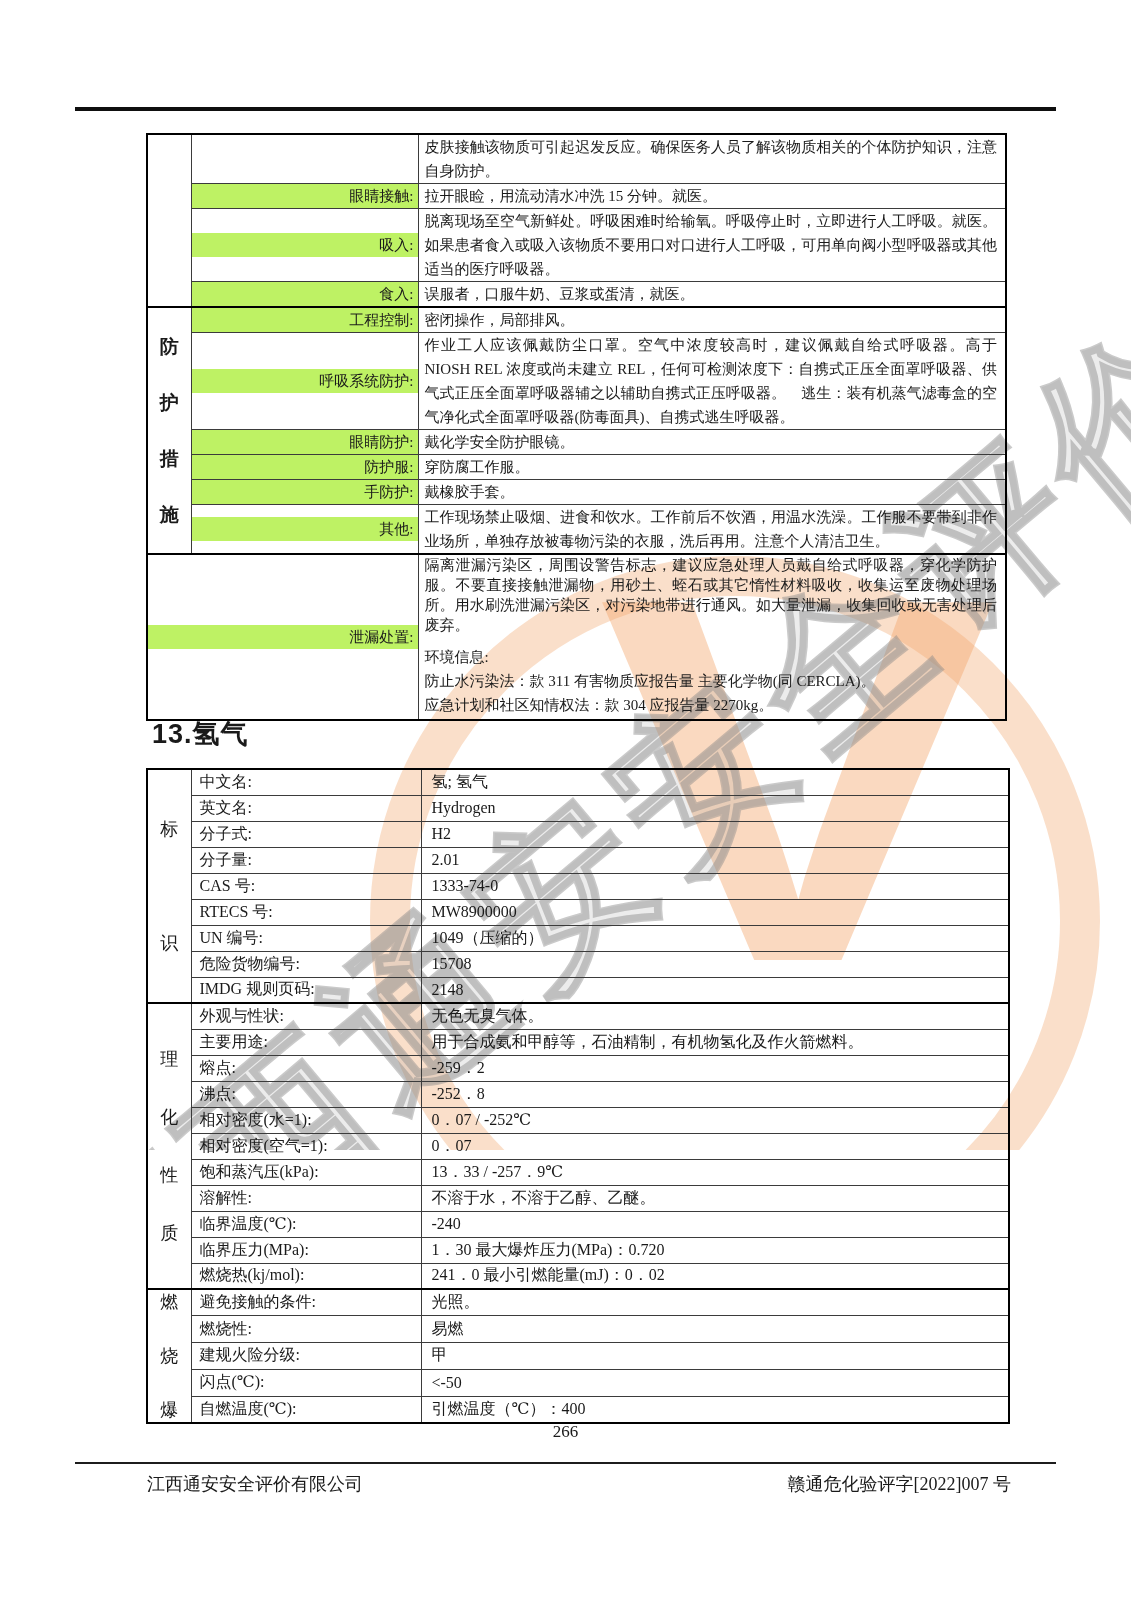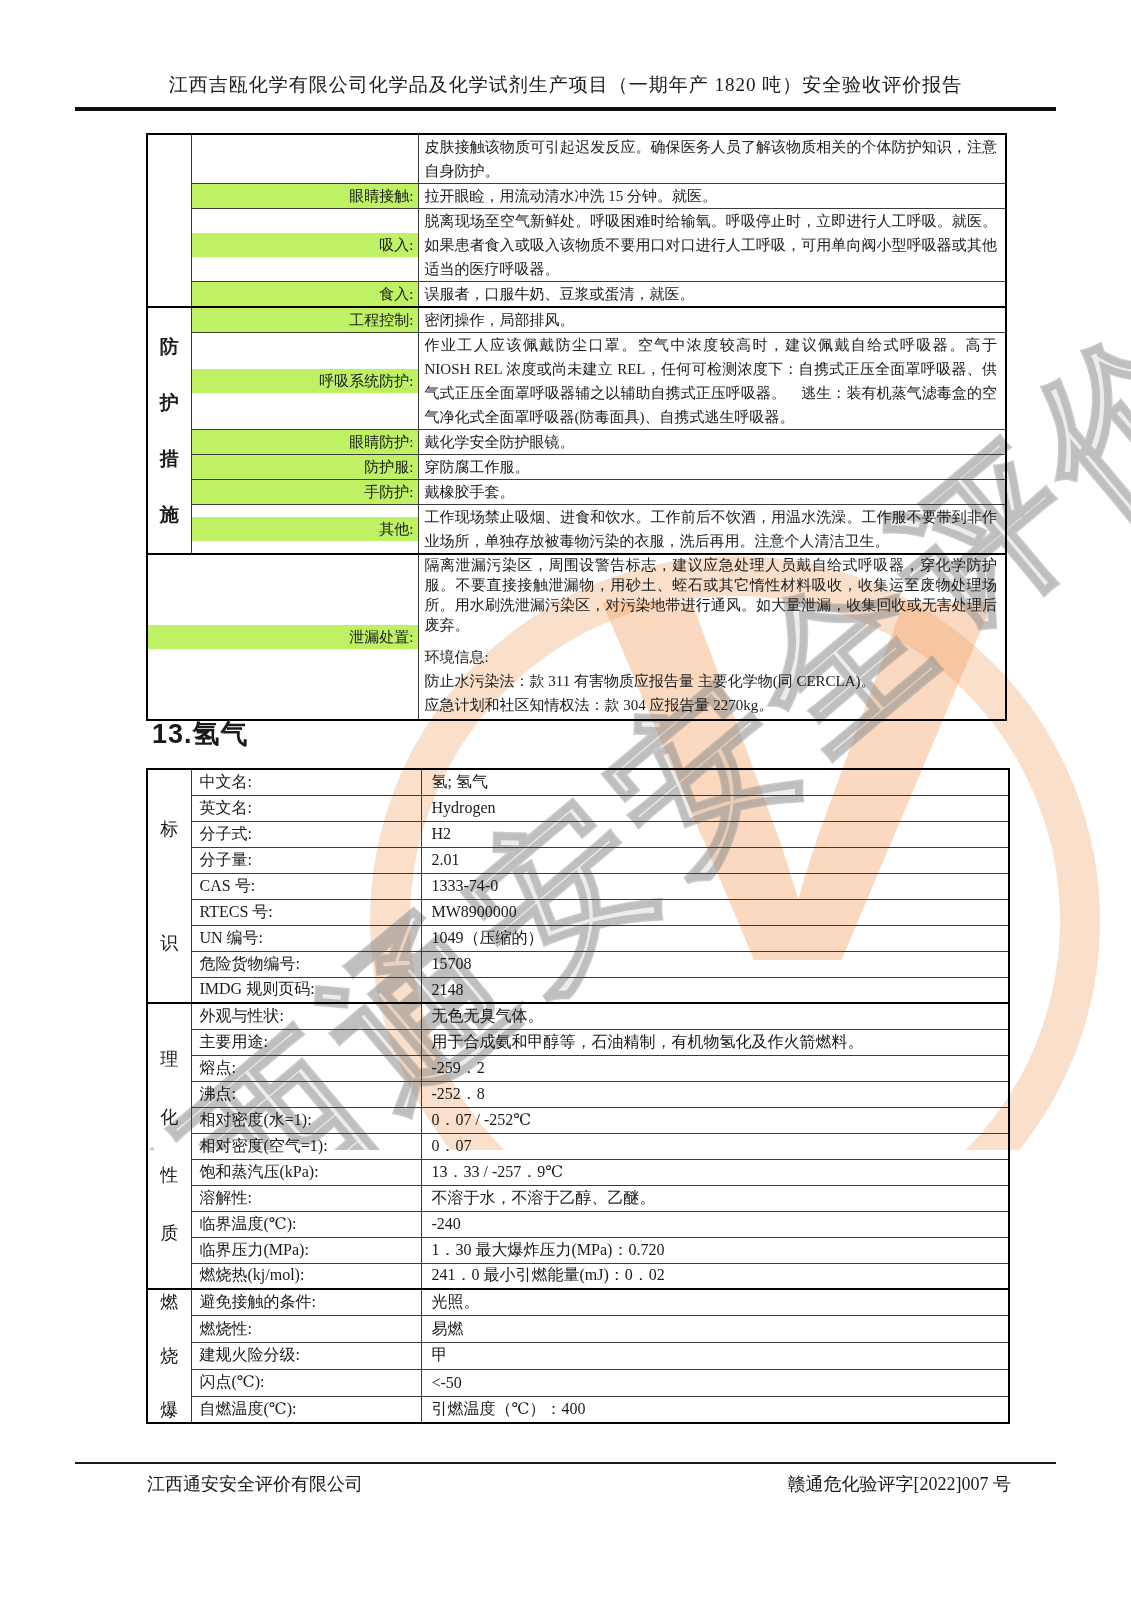--- a/index.html
+++ b/index.html
@@ -54,21 +54,20 @@
 <div class="page">
 
   <div class="watermark">
     <div class="wm-ring"></div>
     <div class="wm-v">V</div>
     <div class="wm-diag">江西通安安全评价</div>
   </div>
 
   <div class="content">
 
-    <div class="doc-header">江西吉瓯化学有限公司化学品及化学试剂生产项目（一期年产 1820 吨）安全验收评价报告</div>
     <div class="header-rule"></div>
 
     <table class="doc-table t1">
       <colgroup>
           <col style="width:44px">
           <col style="width:227px">
           <col style="width:588px">
         </colgroup>
       <tbody id="t1-body">
           <tr class="sec-start" style="height: 48px;">
@@ -279,18 +278,19 @@
             <td class="lab2">闪点(℃):</td>
             <td class="val2">&lt;-50</td>
           </tr>
           <tr style="height: 26px;">
             <td class="lab2">自燃温度(℃):</td>
             <td class="val2">引燃温度（℃）：400</td>
           </tr>
         </tbody>
     </table>
 
+    <div class="page-number">266</div>
     <div class="footer-rule"></div>
     <div class="footer-left">江西通安安全评价有限公司</div>
     <div class="footer-right">赣通危化验评字[2022]007 号</div>
 
   </div>
 </div>
 
 </body></html>

